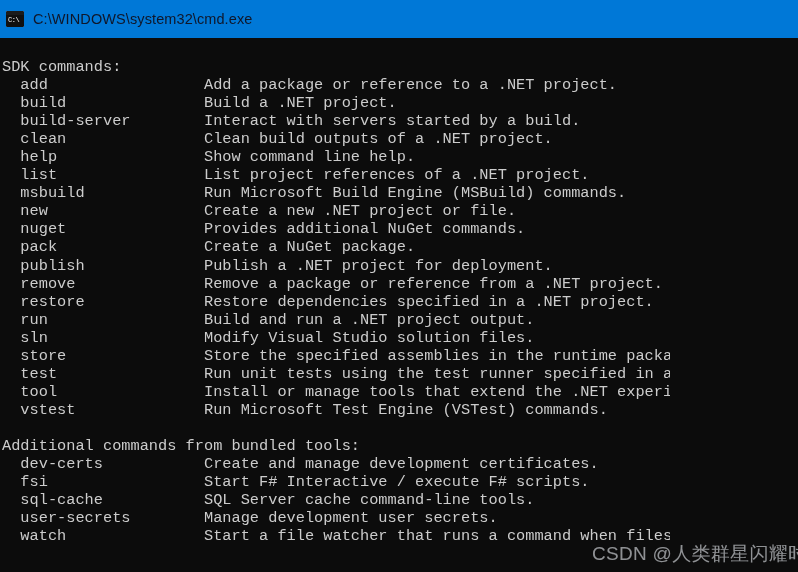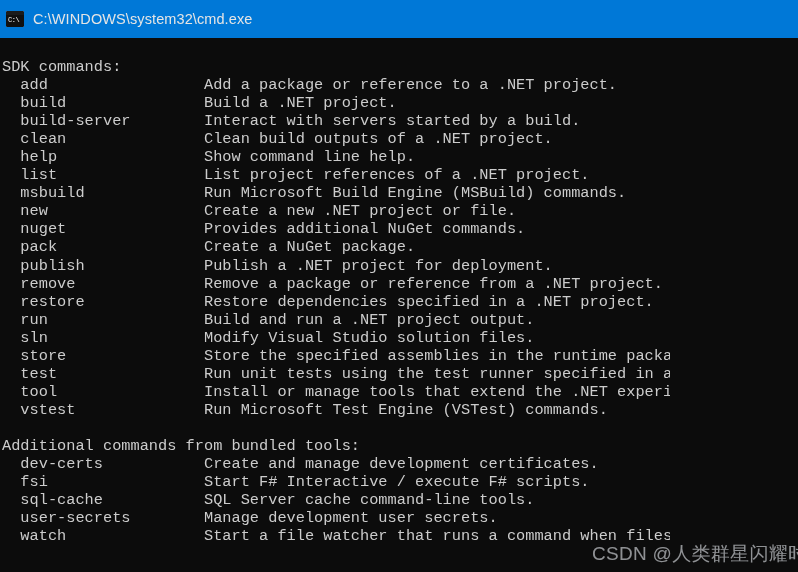--- a/index.html
+++ b/index.html
@@ -64,21 +64,21 @@
     left: 2px; top: 6px;
     font-family: "Liberation Mono", monospace;
     font-size: 7px;
     line-height: 7px;
     color: #ffffff;
     letter-spacing: -0.5px;
     white-space: nowrap;
   }
 
   #titlebar-title {
-    color: #e5e5e5;
+    color: #0f172a;
     font-family: "Liberation Sans", sans-serif;
     font-size: 14.5px;
     line-height: 16px;
     white-space: nowrap;
     letter-spacing: 0.1px;
   }
 
   
   #console {
     position: absolute;

